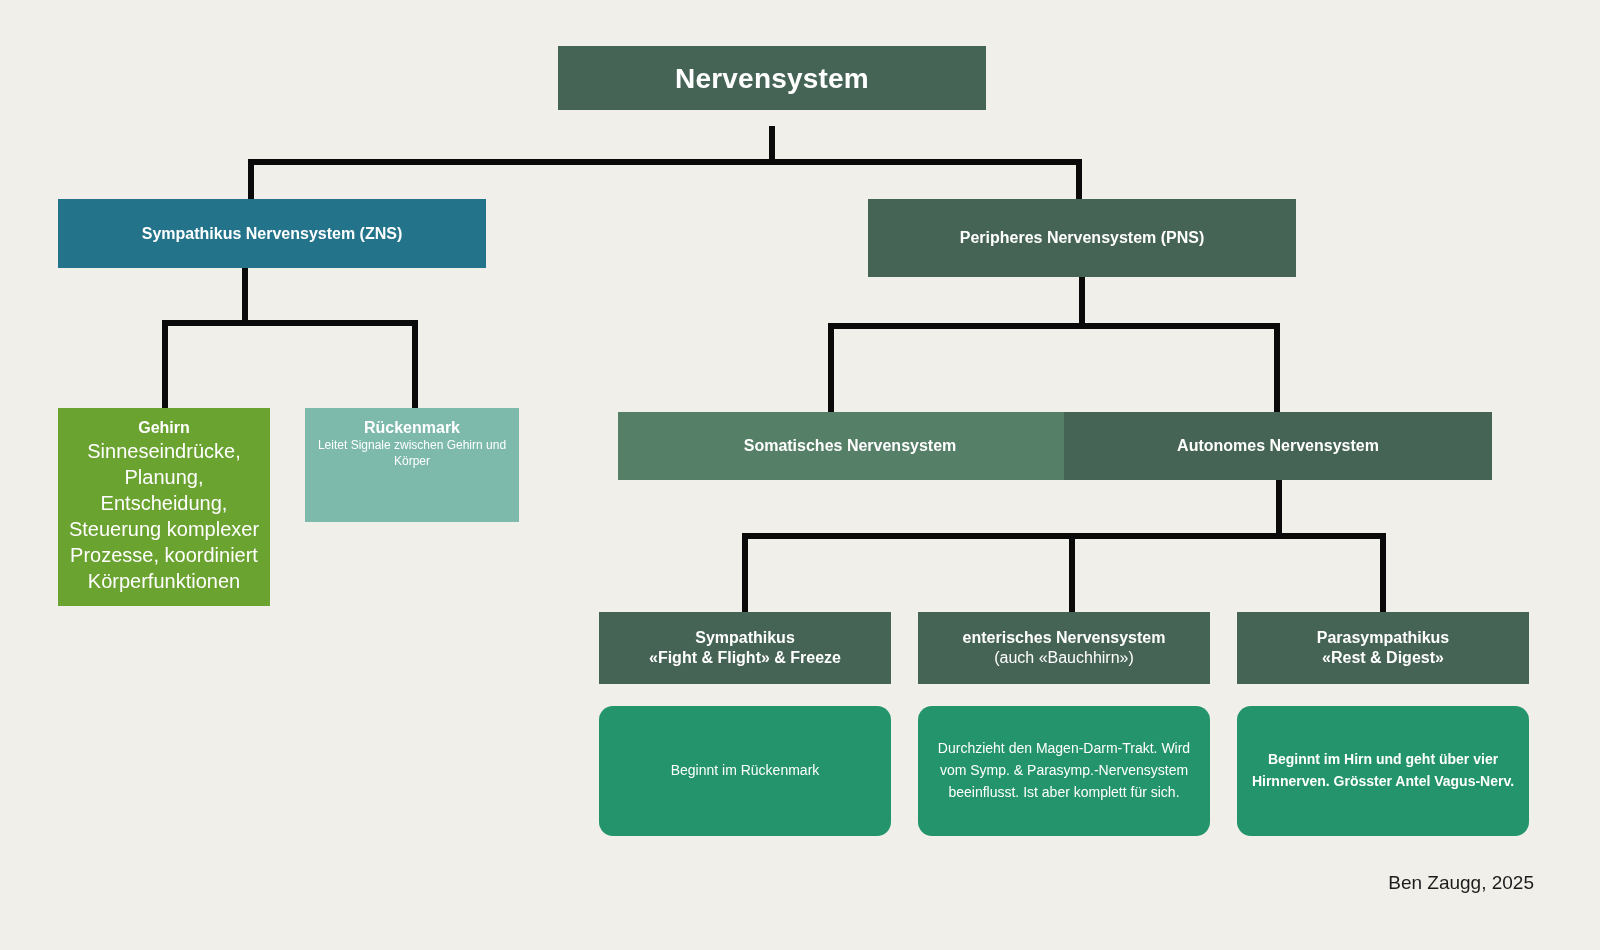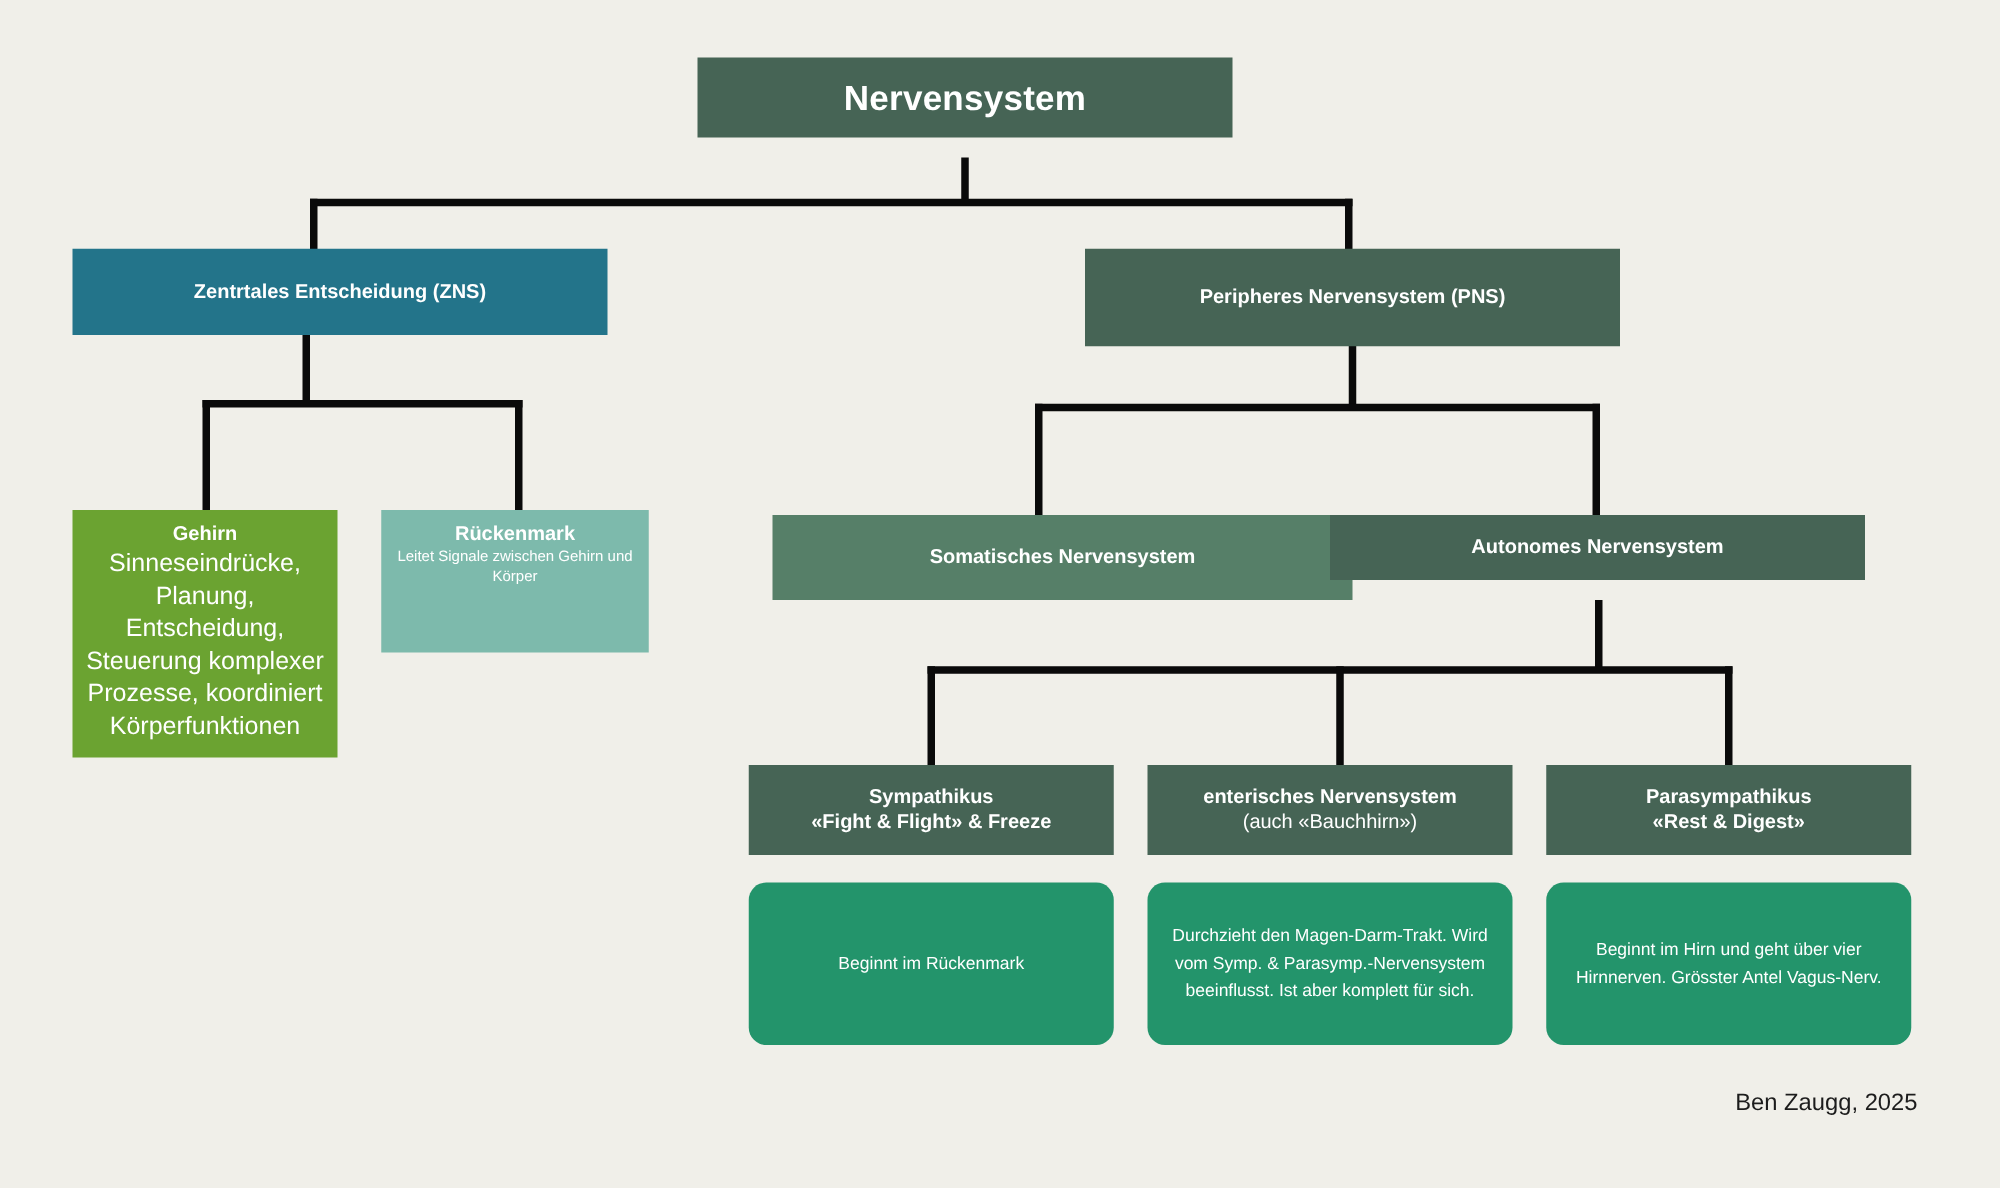--- a/index.html
+++ b/index.html
@@ -87,21 +87,21 @@
   #node-rueckenmark .sub { font-size: 12px; }
 
   
   #node-somatisch {
     left: 618px; top: 412px; width: 464px; height: 68px;
     background: #567f68;
   }
   #node-somatisch .title { font-size: 16px; }
 
   #node-autonom {
-    left: 1064px; top: 412px; width: 428px; height: 52px;
+    left: 1064px; top: 412px; width: 428px; height: 68px;
     background: #466455;
   }
   #node-autonom .title { font-size: 16px; }
 
   
   .node-l4 {
     background: #466455;
     height: 72px;
     width: 292px;
     justify-content: center;
@@ -125,21 +125,21 @@
     justify-content: center;
     text-align: center;
     font-size: 14px;
     line-height: 1.55;
     padding: 10px 14px;
     width: 292px;
     height: 130px;
   }
   #card-sympathikus { left: 599px;  top: 706px; }
   #card-enterisch   { left: 918px;  top: 706px; }
-  #card-parasympath { left: 1237px; top: 706px; }
+  #card-parasympath { left: 1237px; top: 706px; font-weight: bold; }
 
   
   #credit {
     position: absolute;
     right: 66px;
     top: 872px;
     font-size: 19px;
     color: #1c1c1c;
   }
 </style>
@@ -180,21 +180,21 @@
 
   <div class="line" style="left:1069px; top:533px; width:6px; height:82px;"></div>
 
   <div class="line" style="left:1380px; top:533px; width:6px; height:82px;"></div>
 
   <div class="node" id="node-root">
     <span class="title">Nervensystem</span>
   </div>
 
   <div class="node" id="node-zns">
-    <span class="title">Zentrtales Entscheidung (ZNS)</span>
+    <span class="title">Sympathikus Nervensystem (ZNS)</span>
   </div>
 
   <div class="node" id="node-pns">
     <span class="title">Peripheres Nervensystem (PNS)</span>
   </div>
 
   <div class="node" id="node-gehirn">
     <span class="title">Gehirn</span>
     <span class="sub">Sinneseindrücke, Planung, Entscheidung, Steuerung komplexer Prozesse, koordiniert Körperfunktionen</span>
   </div>

